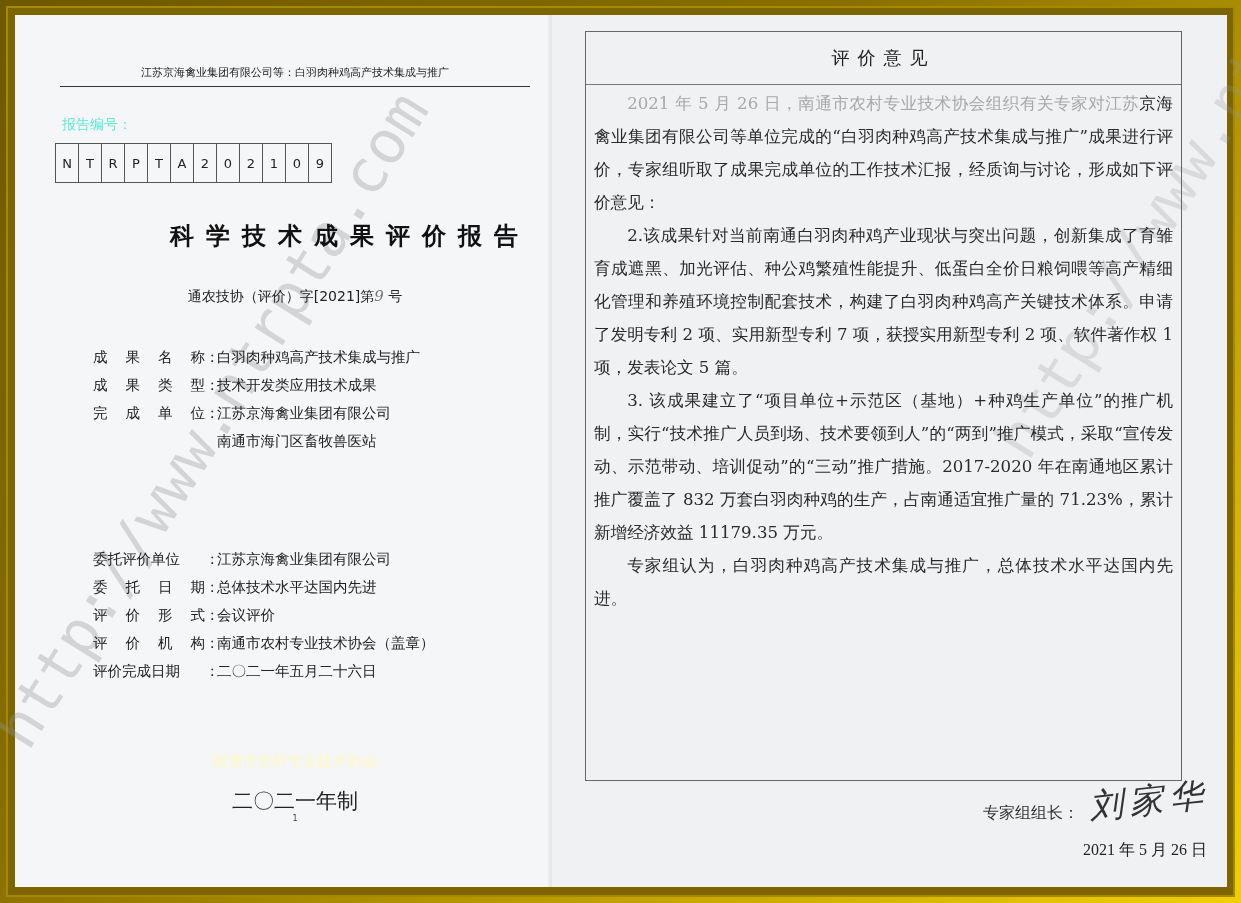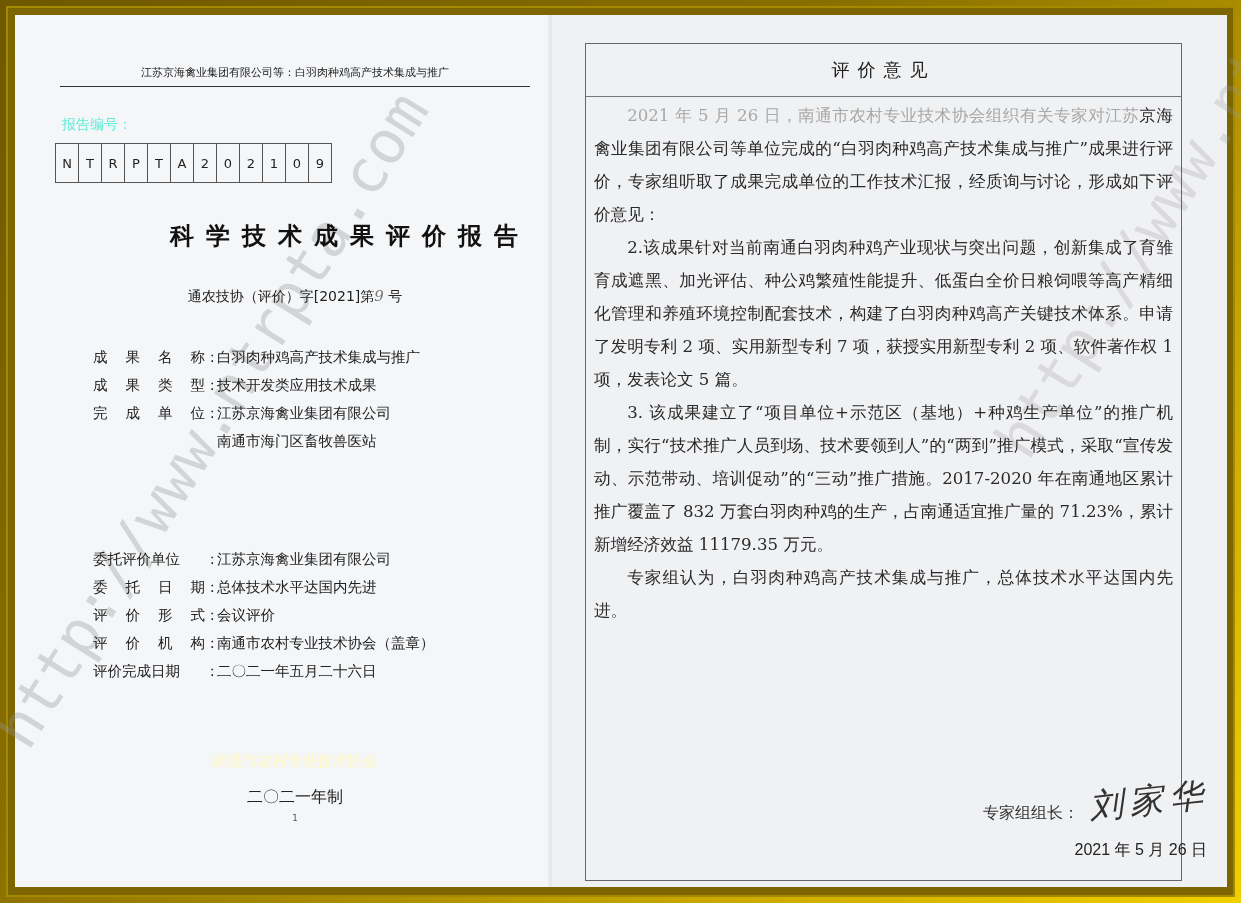--- a/index.html
+++ b/index.html
@@ -69,34 +69,34 @@
   .field-row { display:flex; height:28px; line-height:28px; }
   .field-label { width:112px; display:flex; justify-content:space-between; }
   .field-label span { display:inline-block; }
   .field-colon { width:12px; text-align:left; }
   .field-value { white-space:nowrap; }
   .field-value-cont { padding-left:124px; height:28px; line-height:28px; }
   .org-name {
     position:absolute; left:60px; width:470px; top:752px; text-align:center; font-size:15px; color:#fef9c3;
   }
   .org-year {
-    position:absolute; left:60px; width:470px; top:787px; text-align:center; font-size:16px; color:#222;
+    position:absolute; left:60px; width:470px; top:787px; text-align:center; font-size:21px; color:#222;
   }
   .page-num {
     position:absolute; left:60px; width:470px; top:814px; text-align:center; font-size:8px; color:#444;
   }
   .watermark {
     position:absolute; color:rgba(150,150,150,0.35); font-size:64px;
     font-family:"DejaVu Sans Mono",monospace; white-space:nowrap;
     transform-origin:left bottom; pointer-events:none;
   }
   
   .opinion-box {
-    position:absolute; left:585px; top:31px; width:597px; height:838px;
-    border:1px solid #666; box-sizing:border-box;margin-top:12px;
+    position:absolute; left:585px; top:31px; width:597px; height:750px;
+    border:1px solid #666; box-sizing:border-box;
   }
   .opinion-head {
     height:52px; border-bottom:1px solid #777; display:flex; align-items:center; justify-content:center;
     font-family:"DejaVu Serif","Liberation Serif",serif; font-size:18px; letter-spacing:8px; color:#222;
   }
   .opinion-body {
     padding:2px 8px 0 8px; font-family:"DejaVu Serif","Liberation Serif",serif; font-size:16.6px;
     color:#2a2a2a; line-height:33px;
   }
   .opinion-body p { margin:0; text-align:justify; text-align-last:left; }
@@ -104,21 +104,21 @@
   .faded { color:#a8a8a8; }
   .sign-row {
     position:absolute; right:32px; top:778px; font-family:"DejaVu Serif",serif; font-size:16px; color:#333;
     display:flex; align-items:flex-end;
   }
   .signature {
     font-family:"DejaVu Serif",serif; font-style:italic; font-size:34px; color:#333; margin-left:10px; letter-spacing:6px;
     transform:rotate(-6deg);
   }
   .sign-date {
-    position:absolute; right:34px; top:840px; font-size:16px; color:#222; font-family:Liberation Sans, sans-serif;
+    position:absolute; right:34px; top:840px; font-size:16px; color:#222; font-family:Liberation Serif, serif;
   }
 </style>
 </head>
 <body>
 
 <div class="frame"></div>
 <div class="frame-inner-shadow"></div>
 <div class="sheet"></div>
 
 <div class="page-left"></div>

